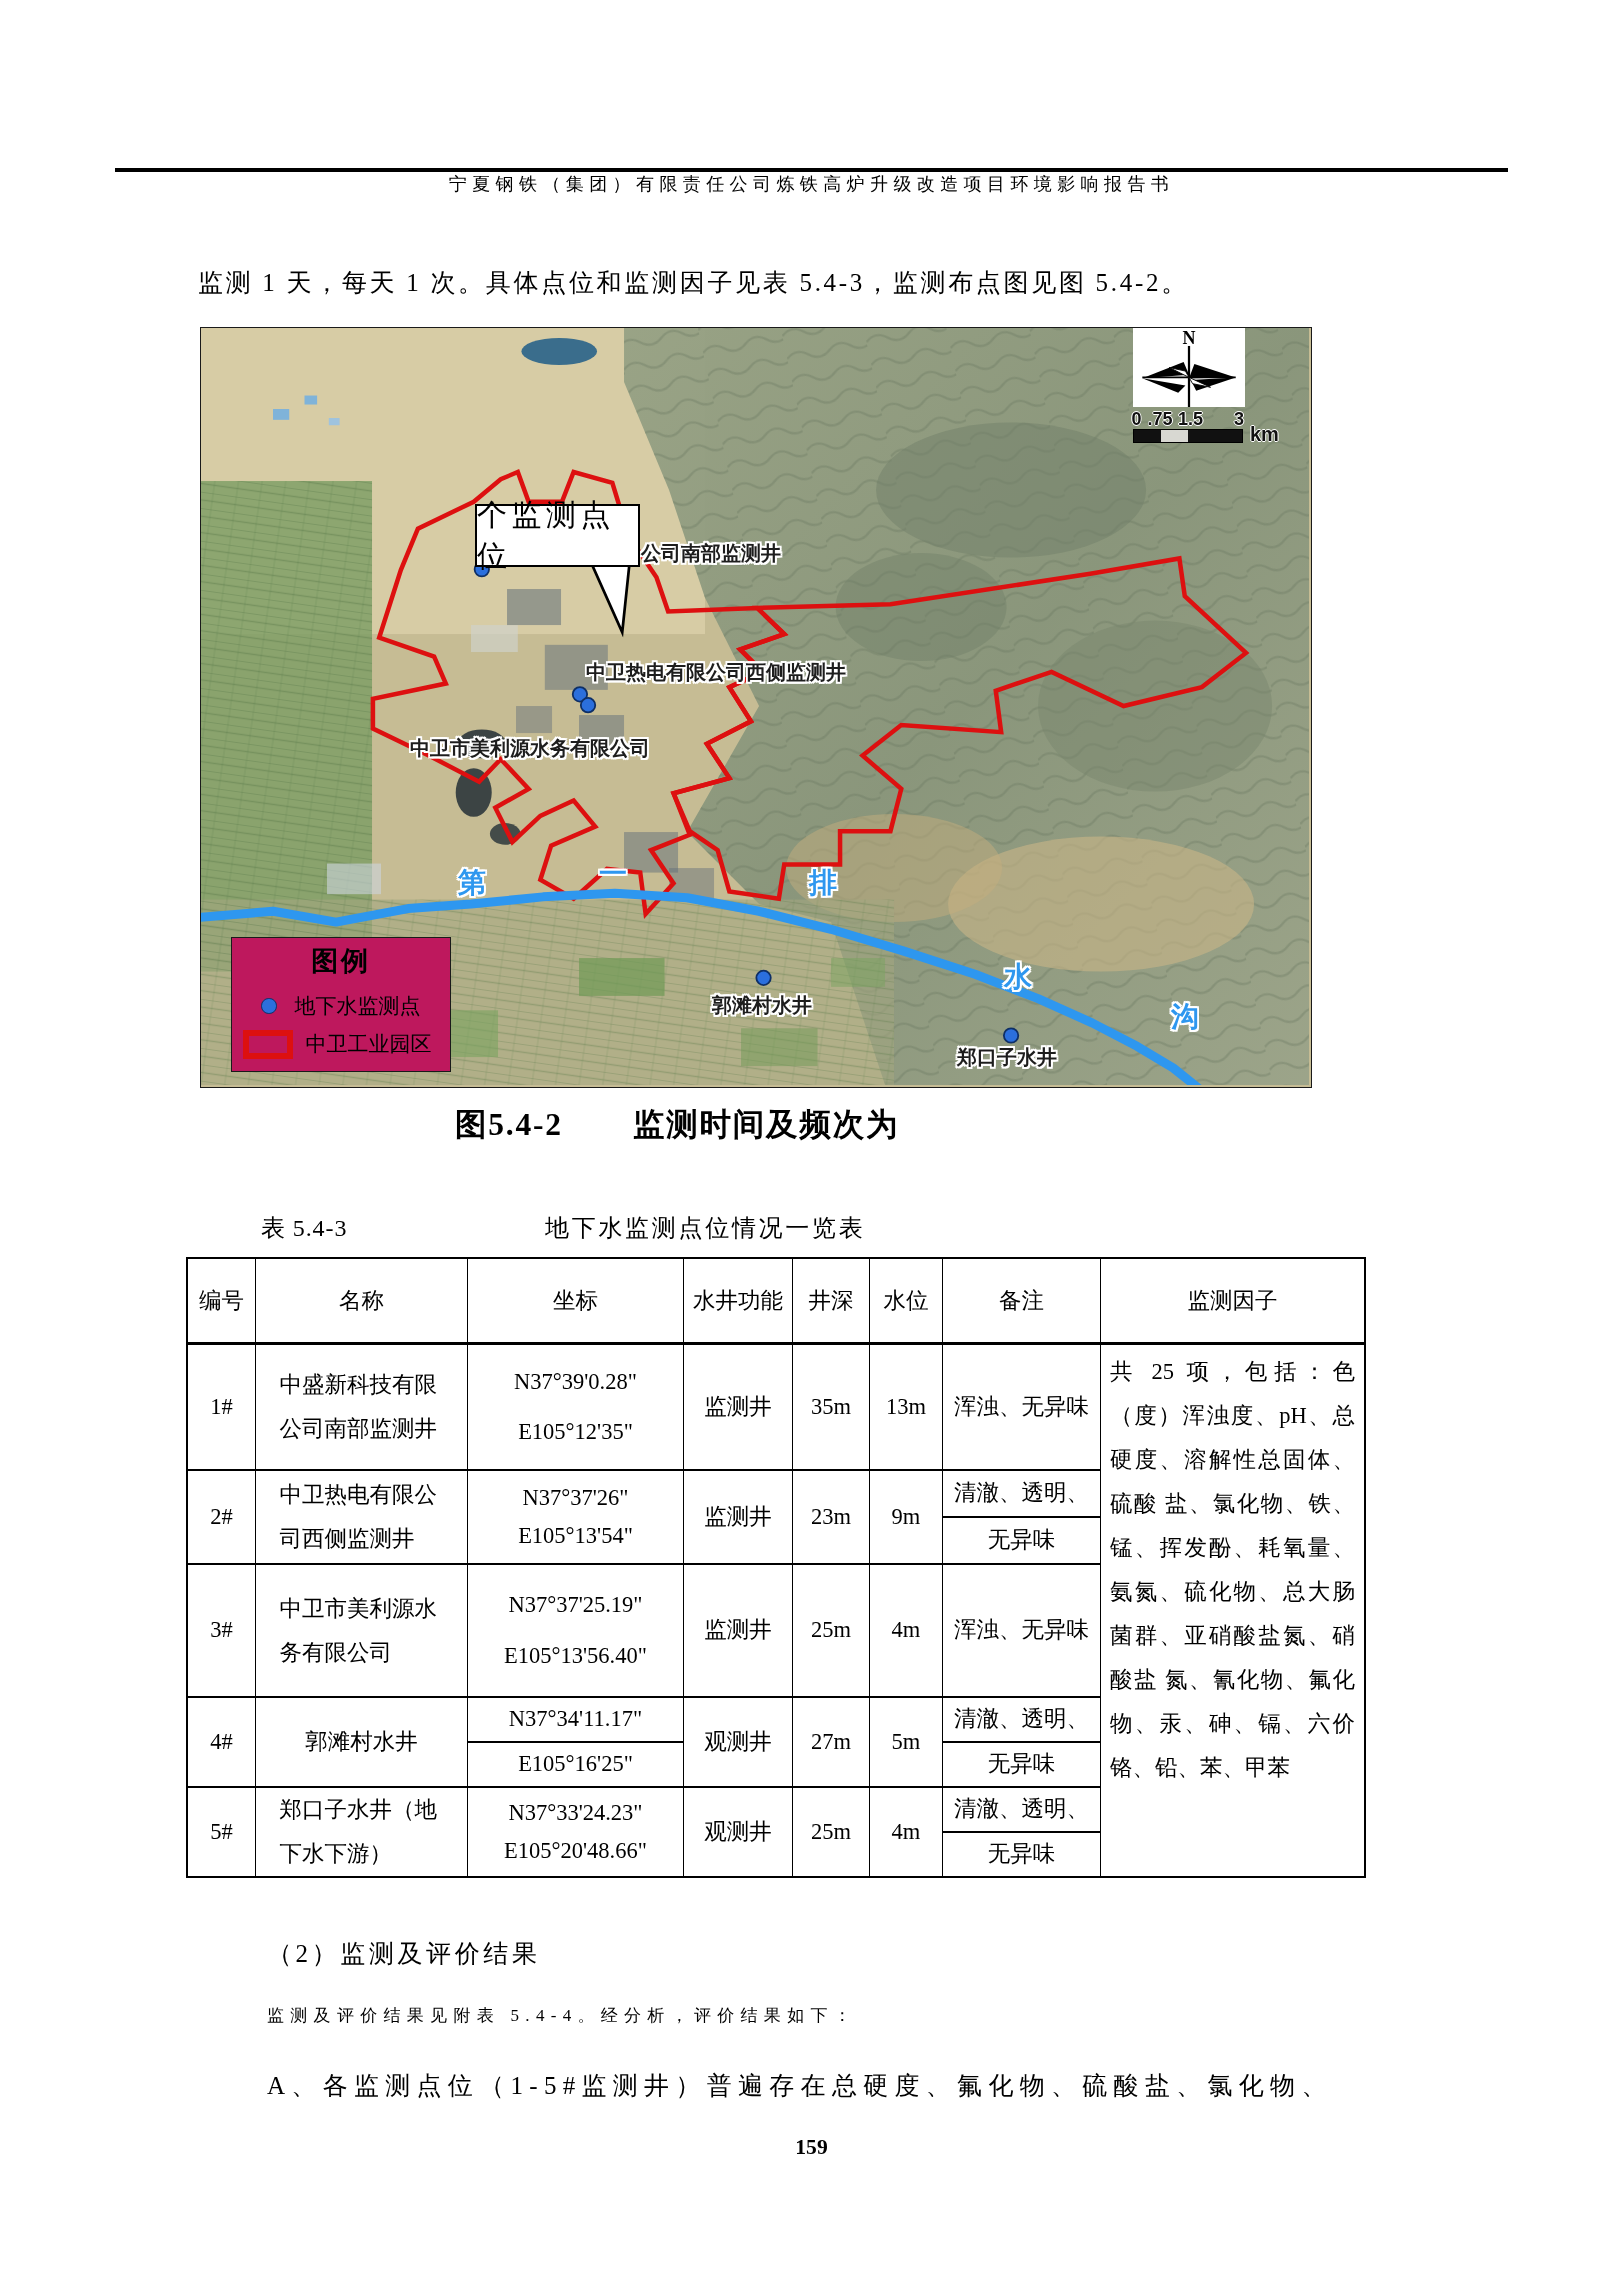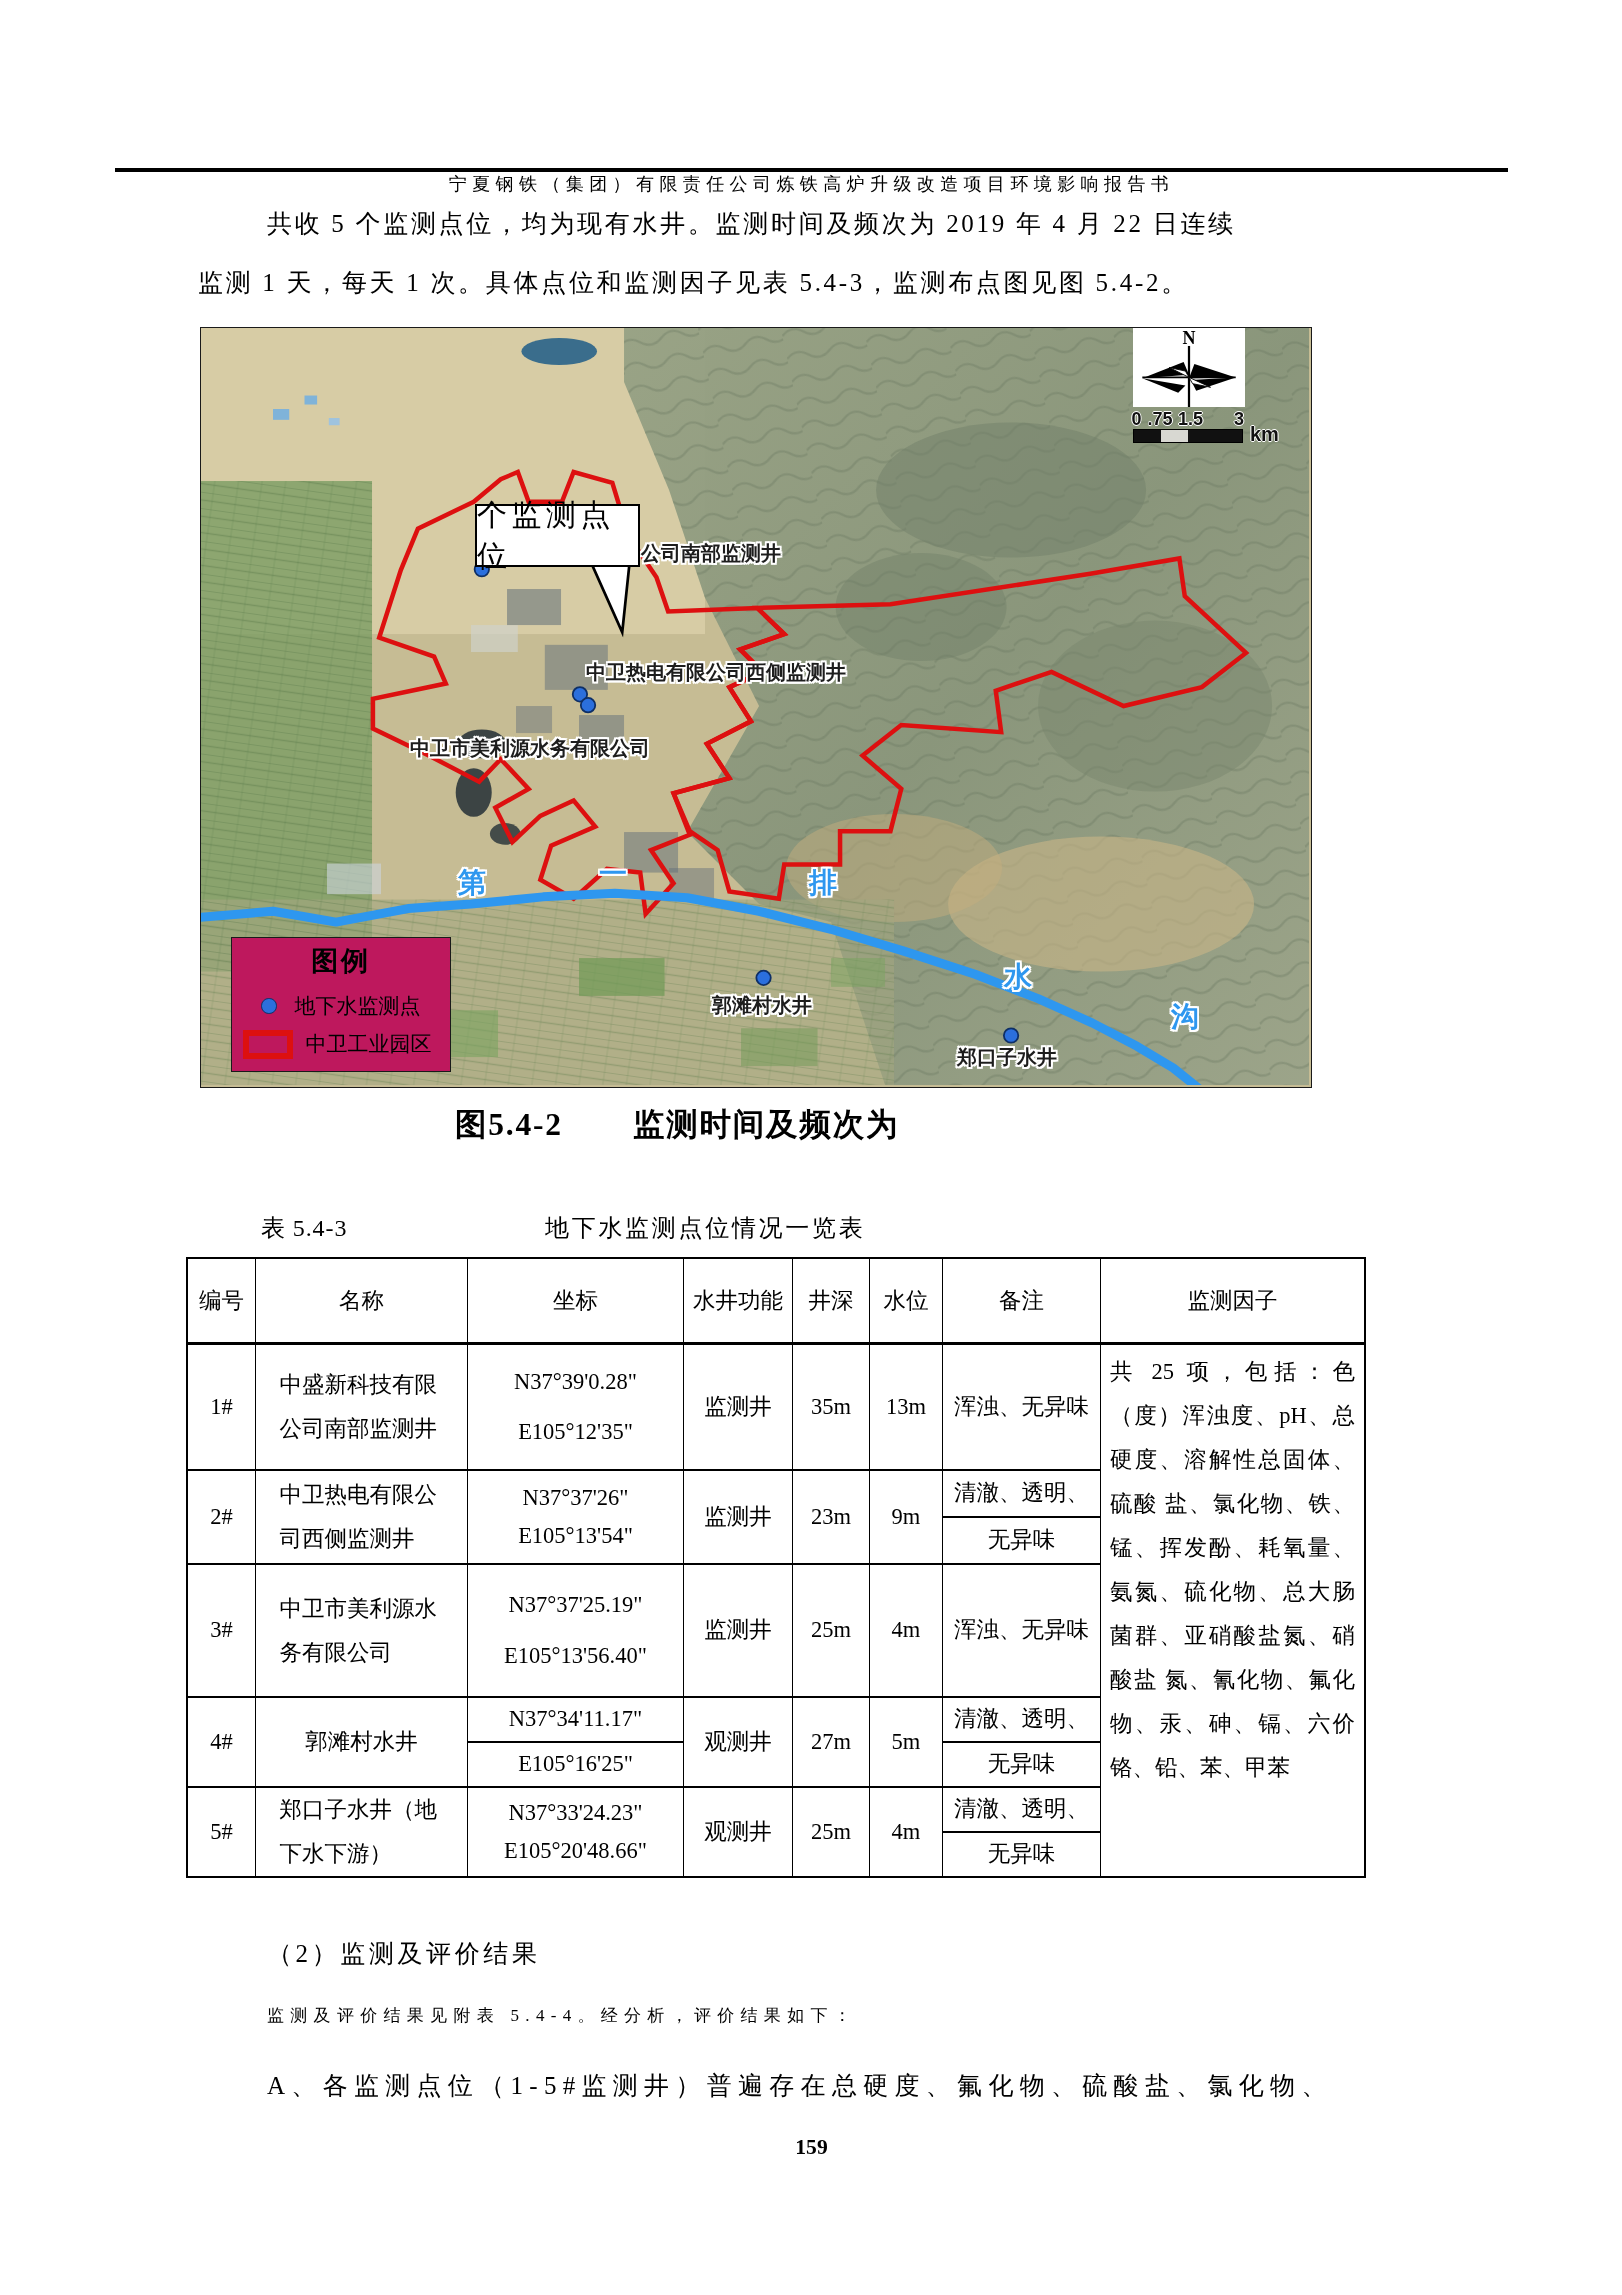--- a/index.html
+++ b/index.html
@@ -86,21 +86,20 @@
      font-size:21.6px;font-weight:bold;}
 </style>
 </head>
 <body>
 
 <div class="page">
 
   <div class="hdr">宁夏钢铁（集团）有限责任公司炼铁高炉升级改造项目环境影响报告书</div>
   <div class="hdr-rule"></div>
 
-  <div class="intro1">共收 5 个监测点位，均为现有水井。监测时间及频次为 2019 年 4 月 22 日连续</div>
   <div class="intro2">监测 1 天，每天 1 次。具体点位和监测因子见表 5.4-3，监测布点图见图 5.4-2。</div>
 
   <div class="map">
     <svg class="base" width="1108" height="757" viewBox="0 0 1231 841">
       <defs>
         <linearGradient id="mtnGrad" x1="0" y1="0" x2="1" y2="1">
           <stop offset="0" stop-color="#96a184"></stop>
           <stop offset="0.5" stop-color="#87947a"></stop>
           <stop offset="1" stop-color="#9aa389"></stop>
         </linearGradient>

